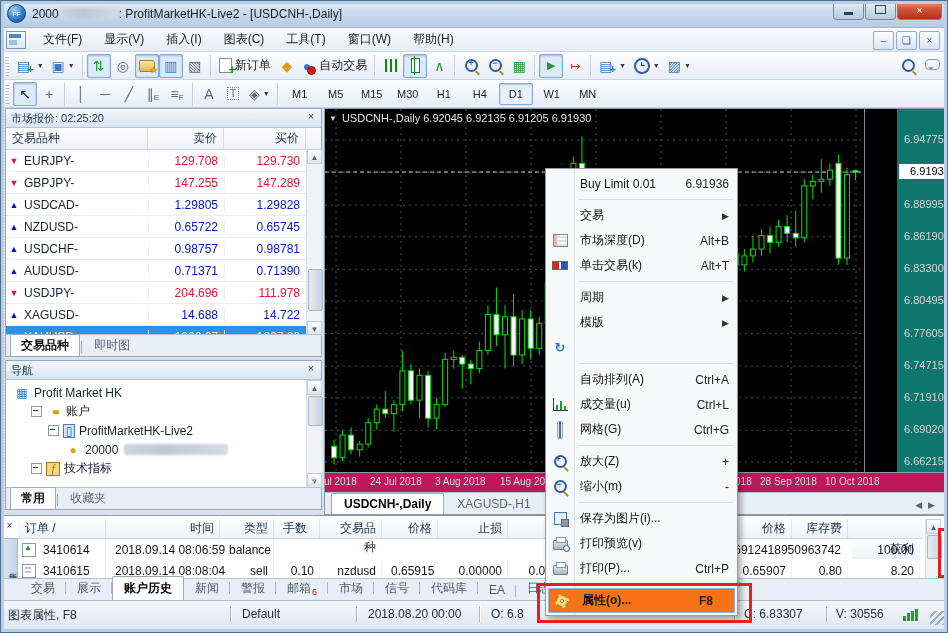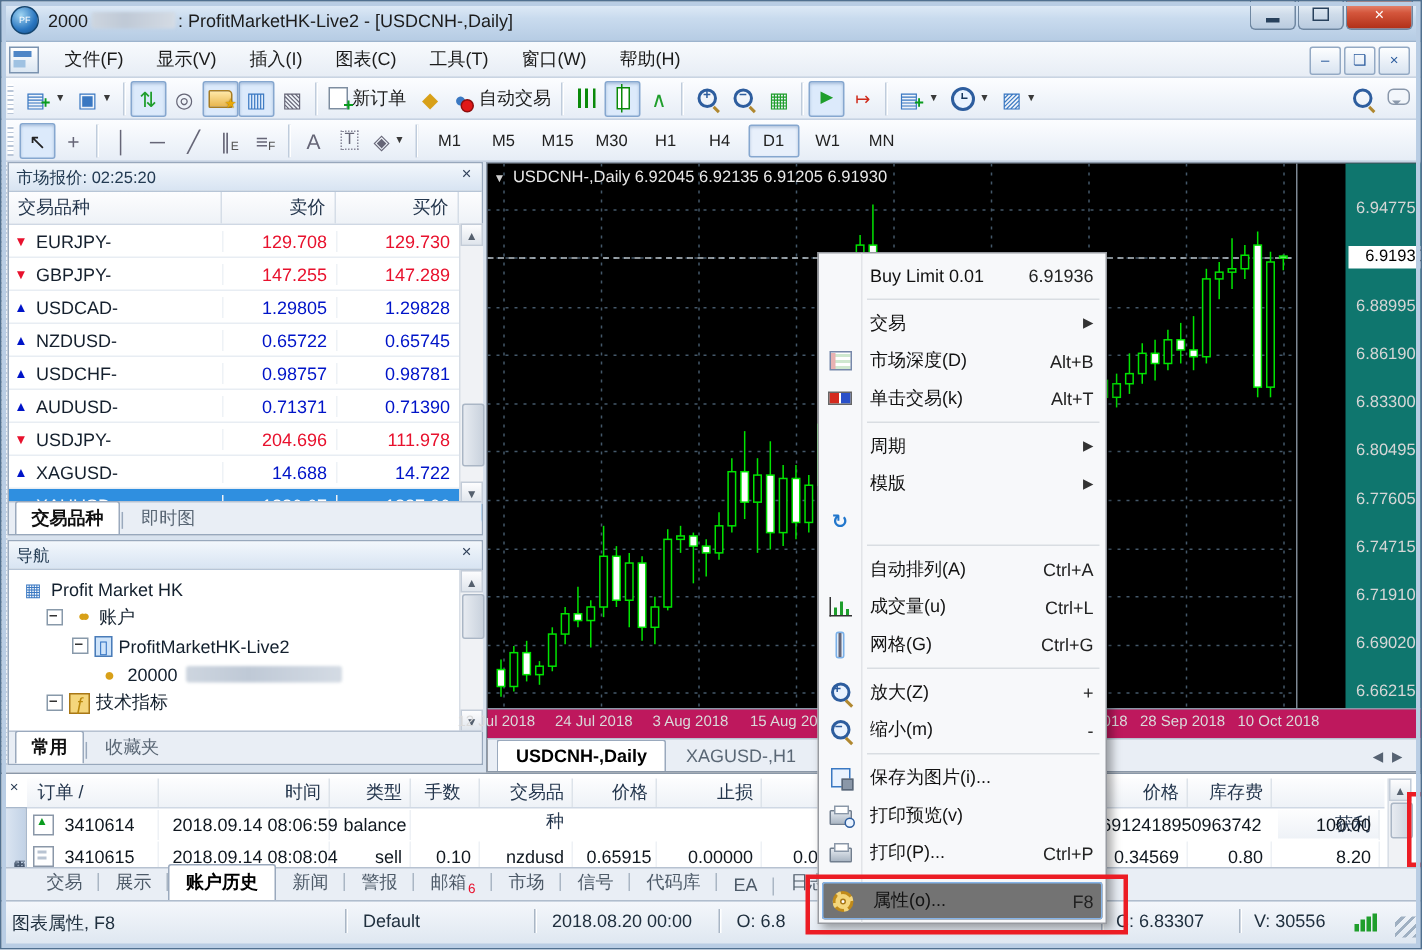--- a/index.html
+++ b/index.html
@@ -131,21 +131,21 @@
      linear-gradient(#1f9e2c,#1f9e2c) 12px 100%/3px 12px no-repeat;}
   #grip{position:absolute;right:4px;top:10px;width:14px;height:14px;background:repeating-linear-gradient(135deg,transparent 0 3px,#9fb0c2 3px 5px);}
   
   #ctx-menu{left:545px;top:168px;width:193px;background:#f7f8fa;border:1px solid #979aa0;box-shadow:3px 3px 6px rgba(0,0,0,.35);z-index:50;padding:2px 0;box-sizing:border-box;}
   #ctx-menu:before{content:"";position:absolute;left:28px;top:0;bottom:0;width:1px;background:#e2e4e8;}
   .mi{height:25px;display:flex;align-items:center;position:relative;padding-right:8px;}
   .mi .mic{width:28px;flex:none;display:flex;align-items:center;justify-content:center;}
   .mi .mlabel{flex:1;padding-left:6px;color:#121212;}
   .mi .mright{color:#222;padding-left:8px;}
   .mi .sub{color:#333;font-size:9px;}
-  .mi.hl{background:#737373;box-shadow:inset 0 0 0 1px #84b3e8;border-radius:2px;margin:0 2px;padding-right:6px;}
+  .mi.hl{background:#f97316;box-shadow:inset 0 0 0 1px #84b3e8;border-radius:2px;margin:0 2px;padding-right:22px;font-weight:bold;}
   .csep{height:1px;background:#d9dde2;margin:3px 4px 3px 32px;}
   .icpress{background:#dcebfb;border:1px solid #7ab0e8;border-radius:2px;padding:1px;}
   
   .buy-limit-icon{color:#1866c8;font-weight:bold;font-size:14px;}
   .market-depth-icon{width:13px;height:11px;border:1px solid #7788aa;background:
       repeating-linear-gradient(0deg,#cfe8cf 0 2px,#fff 2px 4px);box-shadow:inset 3px 0 0 #e8b2b2;}
   .one-click-icon{width:14px;height:7px;background:linear-gradient(90deg,#d42a1e 0 45%,#fff 45% 55%,#2a50c8 55%);border:1px solid #666;}
   .refresh-icon{color:#2277cc;font-weight:bold;font-size:13px;}
   .grid-icon{width:12px;height:12px;border:1px solid #667;background:
       repeating-linear-gradient(0deg,transparent 0 3px,#7a8ec2 3px 4px),
@@ -698,21 +698,21 @@
       <span class="trow-cell" style="left: 600px; width: 246px; top: 24px; text-align: right; border-right: none;">6912418950963742</span>
       <span class="oicon doc" style="left: 22px; top: 48px;"></span>
       <span class="trow-cell" style="left: 38px; width: 68px; top: 45px; text-align: left;">3410615</span>
       <span class="trow-cell" style="left: 110px; width: 110px; top: 45px; text-align: right;">2018.09.14 08:08:04</span>
       <span class="trow-cell" style="left: 224px; width: 50px; top: 45px; text-align: right;">sell</span>
       <span class="trow-cell" style="left: 278px; width: 42px; top: 45px; text-align: right;">0.10</span>
       <span class="trow-cell" style="left: 324px; width: 58px; top: 45px; text-align: right;">nzdusd</span>
       <span class="trow-cell" style="left: 386px; width: 52px; top: 45px; text-align: right;">0.65915</span>
       <span class="trow-cell" style="left: 442px; width: 66px; top: 45px; text-align: right;">0.00000</span>
       <span class="trow-cell" style="left: 512px; width: 66px; top: 45px; text-align: right;">0.00000</span>
-      <span class="trow-cell" style="left: 700px; width: 92px; top: 45px; text-align: right;">0.34569</span>
+      <span class="trow-cell" style="left: 700px; width: 92px; top: 45px; text-align: right;">0.65907</span>
       <span class="trow-cell" style="left: 796px; width: 52px; top: 45px; text-align: right;">0.80</span>
       <span class="trow-cell" style="left: 852px; width: 68px; top: 45px; text-align: right;">8.20</span>
     </div>
   <div class="sbar" style="left:925px;top:3px;height:60px;">
     <div class="sarrow">▲</div>
     <div class="sthumb" style="top:16px;height:22px;"></div>
   </div>
 </div>
 
 <div id="bottom-tabs" class="abs">

